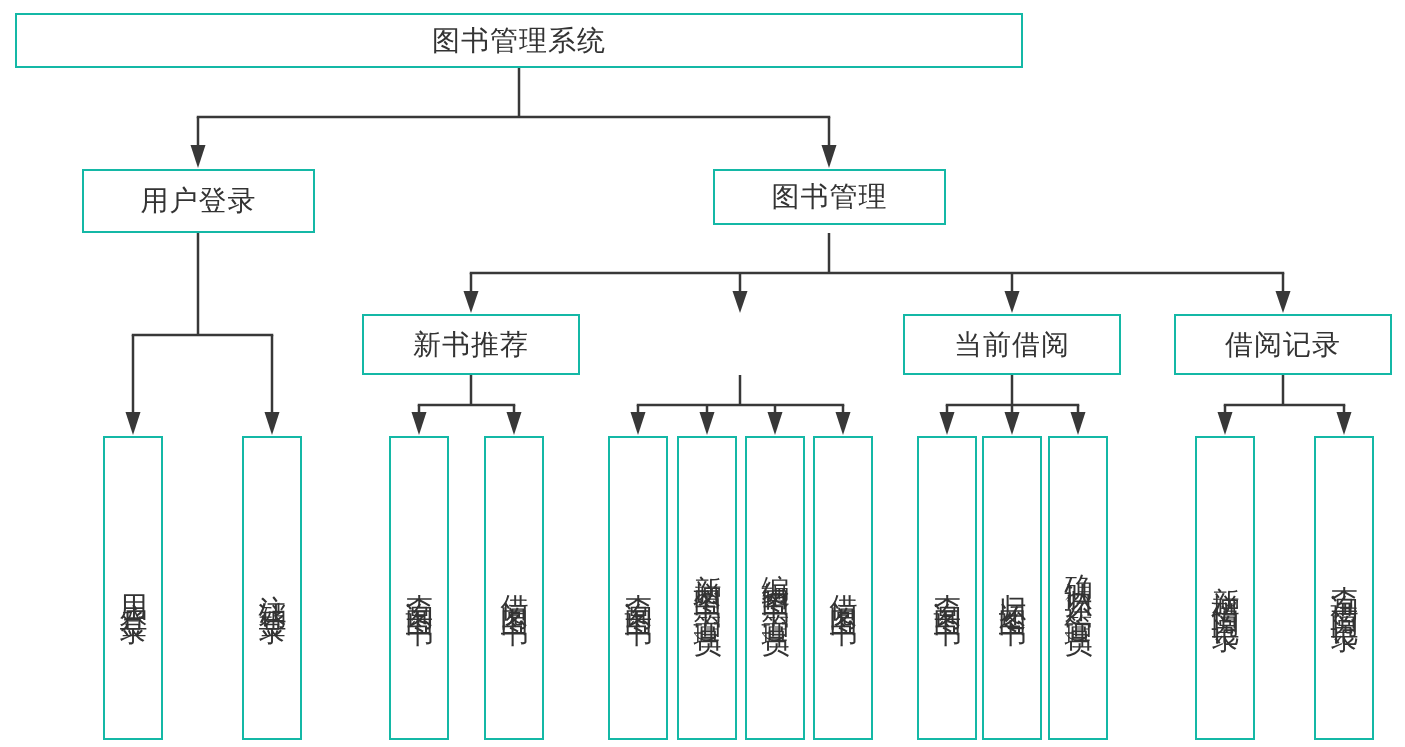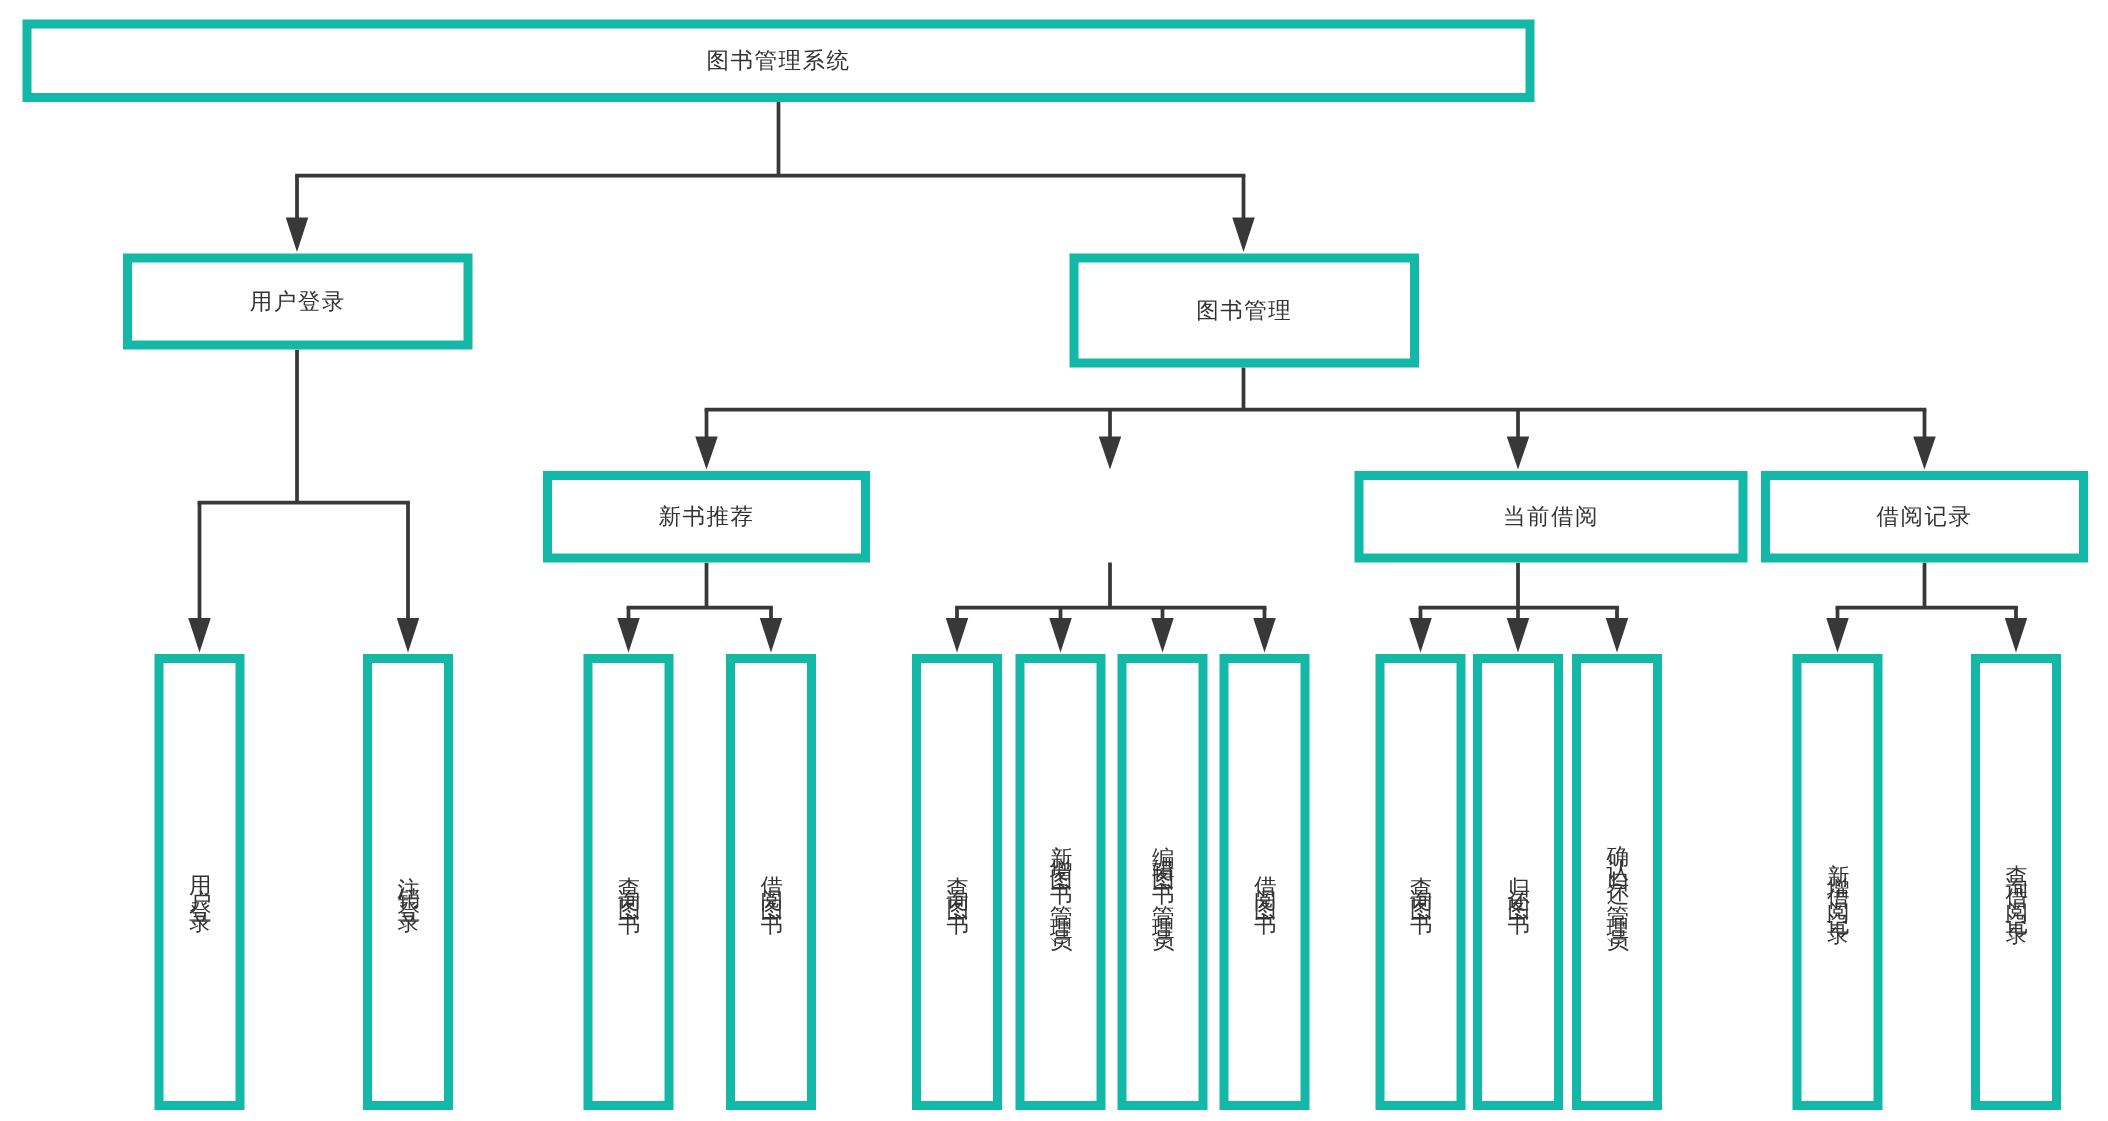--- a/index.html
+++ b/index.html
@@ -10,25 +10,25 @@
     position: relative;
     overflow: hidden;
     color: #333333;
   }
   #stage { position: absolute; left: 0; top: 0; width: 1405px; height: 747px; }
   #wires { position: absolute; left: 0; top: 0; z-index: 1; }
   .box {
     position: absolute;
     box-sizing: border-box;
     background: #ffffff;
-    border: 6px solid #14b8a6;
+    border: 2px solid #14b8a6;
     display: flex;
     align-items: center;
     justify-content: center;
-    font-size: 15px;
+    font-size: 28px;
     color: #333333;
     z-index: 2;
     letter-spacing: 1px;
     white-space: nowrap;
   }
   .leaf {
     writing-mode: vertical-rl;
     text-orientation: mixed;
     letter-spacing: 8px;
     white-space: normal;
@@ -115,24 +115,24 @@
       <polygon points="1004.5,412 1019.5,412 1012,435"></polygon>
       <polygon points="1070.5,412 1085.5,412 1078,435"></polygon>
       <polygon points="1217.5,412 1232.5,412 1225,435"></polygon>
       <polygon points="1336.5,412 1351.5,412 1344,435"></polygon>
     </g>
   </svg>
 
   <div class="box" style="left:15px; top:13px; width:1008px; height:55px;">图书管理系统</div>
 
   <div class="box" style="left:82px; top:169px; width:233px; height:64px;">用户登录</div>
-  <div class="box" style="left:713px; top:169px; width:233px; height:76px;">图书管理</div>
+  <div class="box" style="left:713px; top:169px; width:233px; height:56px;">图书管理</div>
 
   <div class="box" style="left:362px; top:314px; width:218px; height:61px;">新书推荐</div>
-  <div class="box" style="left:903px; top:314px; width:262px; height:61px;">当前借阅</div>
+  <div class="box" style="left:903px; top:314px; width:218px; height:61px;">当前借阅</div>
   <div class="box" style="left:1174px; top:314px; width:218px; height:61px;">借阅记录</div>
 
   <div class="box leaf" style="left:103px; top:436px; width:60px; height:304px;">用户登录</div>
   <div class="box leaf" style="left:242px; top:436px; width:60px; height:304px;">注销登录</div>
 
   <div class="box leaf" style="left:389px; top:436px; width:60px; height:304px;">查询图书</div>
   <div class="box leaf" style="left:484px; top:436px; width:60px; height:304px;">借阅图书</div>
 
   <div class="box leaf" style="left:608px; top:436px; width:60px; height:304px;">查询图书</div>
   <div class="box leaf" style="left:677px; top:436px; width:60px; height:304px;">新增图书（管理员）</div>

